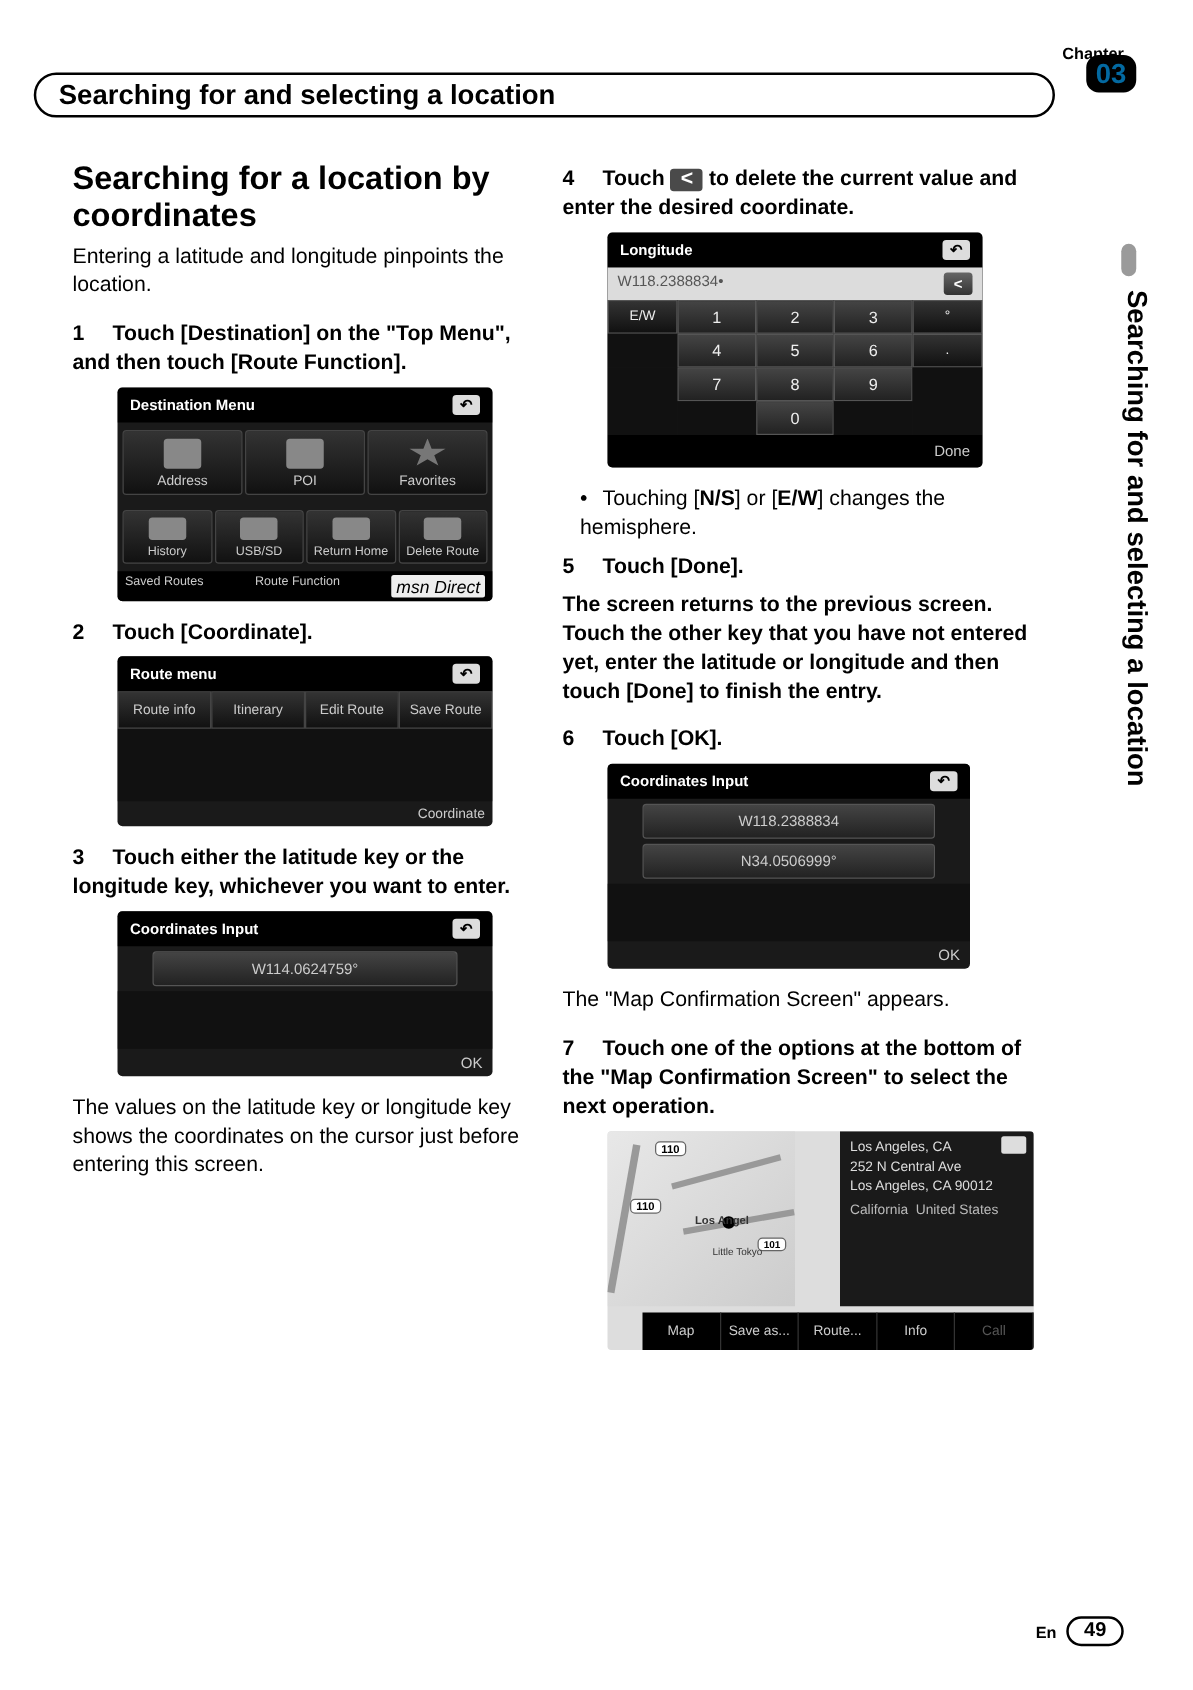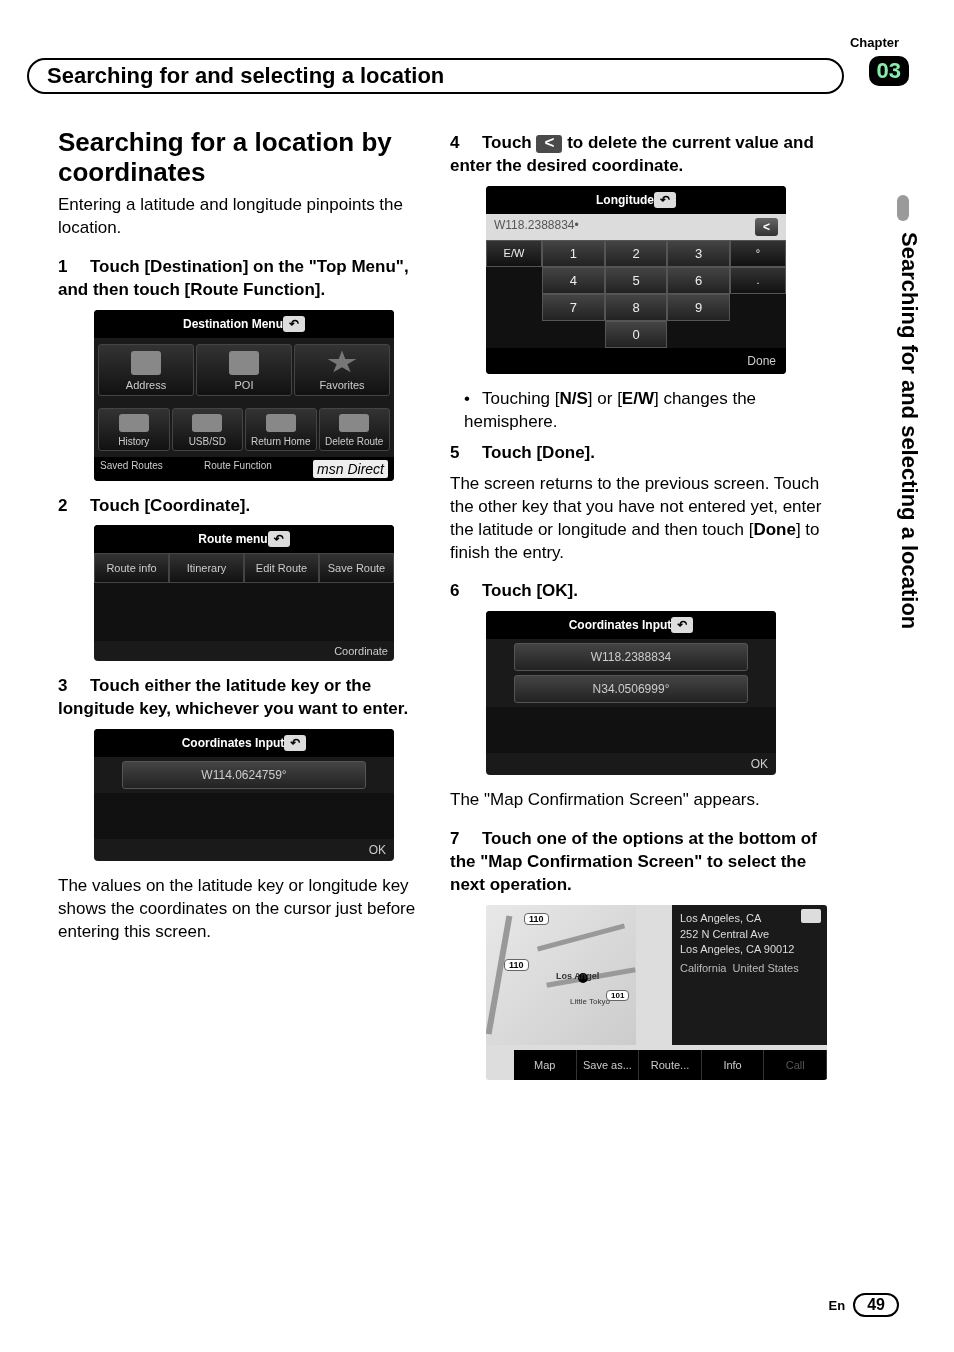--- a/index.html
+++ b/index.html
@@ -16,24 +16,24 @@
 }
 .chapter-tag {
   position: absolute;
   top: 35px;
   right: 55px;
   font-size: 13px;
   font-weight: bold;
 }
 .chapter-badge {
   position: absolute;
-  top: 56px;
+  top: 44px;
   right: 45px;
   background: #000;
-  color: #86efac;
+  color: #0369a1;
   font-weight: bold;
   font-size: 22px;
   border-radius: 10px;
   padding: 2px 8px;
 }
 .header-bar {
   position: absolute;
   top: 58px;
   left: 27px;
   width: 795px;
@@ -104,21 +104,21 @@
   font-size: 12px;
   margin: 6px 0 14px 36px;
   overflow: hidden;
 }
 .ss-header {
   background: #000;
   color: #fff;
   font-weight: bold;
   padding: 6px 10px;
   display: flex;
-  justify-content: center;
+  justify-content: space-between;
   align-items: center;
 }
 .back-arrow {
   width: 22px;
   height: 16px;
   background: #ddd;
   border-radius: 3px;
   display: flex;
   align-items: center;
   justify-content: center;
@@ -377,21 +377,21 @@
         <div class="key side empty"></div>
       </div>
       <div class="keypad-bot">
           <span>Done</span>
         </div>
     </div>
 
     <div class="bullet"><span class="dot">•</span><span style="font-weight:400;">Touching [<b>N/S</b>] or [<b>E/W</b>] changes the hemisphere.</span></div>
 
     <p class="step"><span class="num">5</span><span>Touch [Done].</span></p>
-    <p class="body" style="margin-top:0;">The screen returns to the previous screen. Touch the other key that you have not entered yet, enter the latitude or longitude and then touch [<b>Done</b>] to finish the entry.</p>
+    <p class="body" style="margin-top:0;font-weight:bold;">The screen returns to the previous screen. Touch the other key that you have not entered yet, enter the latitude or longitude and then touch [<b>Done</b>] to finish the entry.</p>
 
     <p class="step"><span class="num">6</span><span>Touch [OK].</span></p>
 
     <div class="screenshot" style="width:290px;">
       <div class="ss-header">
         <span>Coordinates Input</span>
         <span class="back-arrow">↶</span>
       </div>
       <div class="coord-row">W118.2388834</div>
       <div class="coord-row">N34.0506999°</div>

